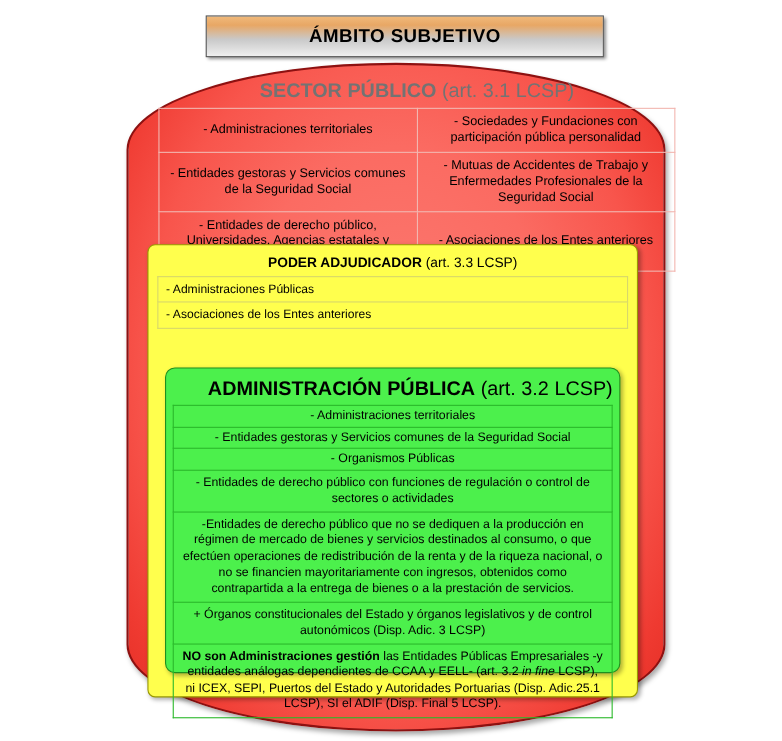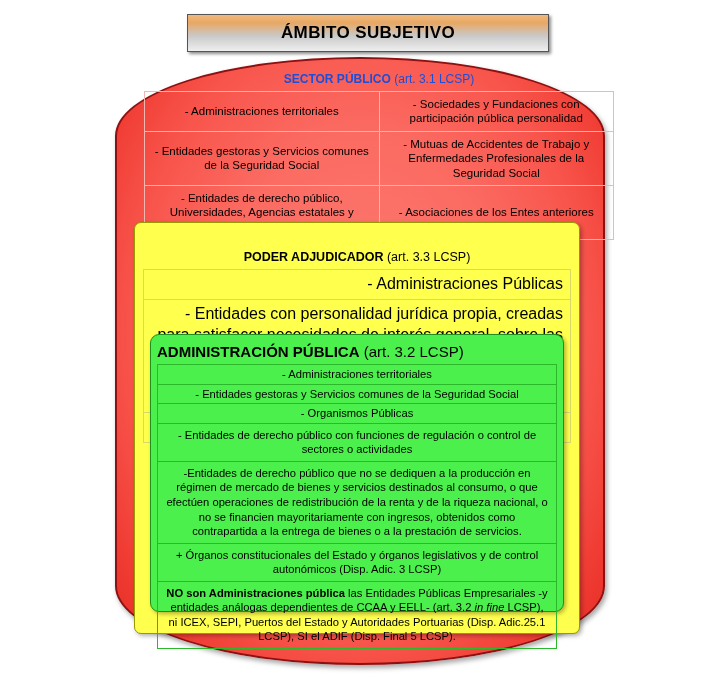--- a/index.html
+++ b/index.html
@@ -59,23 +59,23 @@
   
   .sector {
     position: absolute;
     left: 144px;
     top: 68px;
     width: 470px;
     box-sizing: border-box;
   }
   .sector-title {
     text-align: center;
-    font-size: 12px;
+    font-size: 18px;
     padding: 4px 0 5px 0;
-    color: #1d4ed8;
+    color: #737373;
   }
   .sector-title b { font-weight: bold; }
 
   .tbl {
     width: 100%;
     border-collapse: collapse;
     table-layout: fixed;
   }
   .tbl td {
     border: 1px solid #f2b6b0;
@@ -99,48 +99,47 @@
     box-sizing: border-box;
     background: #ffff4d;
     box-shadow: 2px 2px 4px rgba(0,0,0,0.3);
     padding: 6px 8px;
   }
   .yellow-title {
     text-align: center;
     font-size: 12.5px;
     font-weight: bold;
     padding: 3px 0 5px 0;
-    margin-top: 18px;
   }
   .yellow-title .art { font-weight: normal; }
   .tbl-yellow td {
     border: 1px solid #d8d86a;
-    font-size: 16px;
-    text-align: right;
+    font-size: 11px;
+    text-align: left;
     padding: 4px 7px;
     line-height: 1.3;
   }
 
   
   .box-green {
     position: absolute;
     left: 150px;
     top: 334px;
     width: 414px;
     height: 278px;
     border: 1px solid #1f8f1f;
     border-radius: 9px;
     box-sizing: border-box;
     background: #4cf04c;
     box-shadow: 2px 2px 4px rgba(0,0,0,0.3);
     padding: 5px 6px;
   }
   .green-title {
-    text-align: left;
-    font-size: 15px;
+    text-align: right;
+    font-size: 18px;
     font-weight: bold;
     padding: 3px 0 4px 0;
   }
   .green-title .art { font-weight: normal; }
   .tbl-green td {
     border: 1px solid #2bb92b;
     font-size: 11.2px;
     text-align: center;
     padding: 2px 6px;
     line-height: 1.3;
@@ -185,23 +184,20 @@
   <div class="box-yellow">
     <div class="yellow-title">
       <span>PODER ADJUDICADOR</span><span class="art"> (art. 3.3 LCSP)</span>
     </div>
     <table class="tbl tbl-yellow">
       <tbody>
           <tr>
         <td>- Administraciones Públicas</td>
       </tr>
       <tr>
-        <td>- Entidades con personalidad jurídica propia, creadas para satisfacer necesidades de interés general, sobre las que exista un control público (financiación, control de gestión, control del órgano de administración dirección o vigilancia)</td>
-      </tr>
-      <tr>
         <td>- Asociaciones de los Entes anteriores</td>
       </tr>
     </tbody>
       </table>
   </div>
 
   <div class="box-green">
     <div class="green-title">
       <span>ADMINISTRACIÓN PÚBLICA</span><span class="art"> (art. 3.2 LCSP)</span>
     </div>
@@ -220,20 +216,20 @@
         <td class="tall">- Entidades de derecho público con funciones de regulación o control de sectores o actividades</td>
       </tr>
       <tr>
         <td class="tall">-Entidades de derecho público que no se dediquen a la producción en régimen de mercado de bienes y servicios destinados al consumo, o que efectúen operaciones de redistribución de la renta y de la riqueza nacional, o no se financien mayoritariamente con ingresos, obtenidos como contrapartida a la entrega de bienes o a la prestación de servicios.</td>
       </tr>
       <tr>
         <td class="tall">+ Órganos constitucionales del Estado y órganos legislativos y de control autonómicos (Disp. Adic. 3 LCSP)</td>
       </tr>
       <tr>
         <td class="tall">
-          <span class="strong">NO son Administraciones pública</span><span> las Entidades Públicas Empresariales -y entidades análogas dependientes de CCAA y EELL- (art. 3.2 </span><span class="ital">in fine</span><span> LCSP), ni ICEX, SEPI, Puertos del Estado y Autoridades Portuarias (Disp. Adic.25.1 LCSP), SI el ADIF (Disp. Final 5 LCSP).</span>
+          <span class="strong">NO son Administraciones gestión</span><span> las Entidades Públicas Empresariales -y entidades análogas dependientes de CCAA y EELL- (art. 3.2 </span><span class="ital">in fine</span><span> LCSP), ni ICEX, SEPI, Puertos del Estado y Autoridades Portuarias (Disp. Adic.25.1 LCSP), SI el ADIF (Disp. Final 5 LCSP).</span>
         </td>
       </tr>
     </tbody>
       </table>
   </div>
 
 </div>
 
 </body></html>

